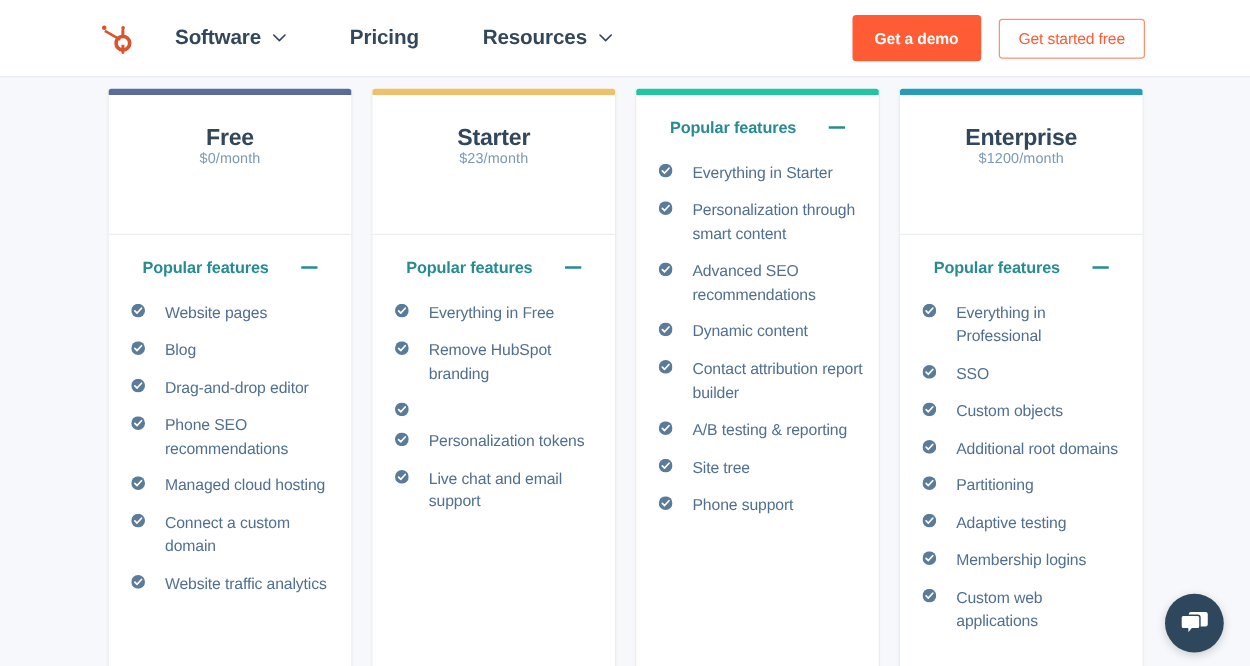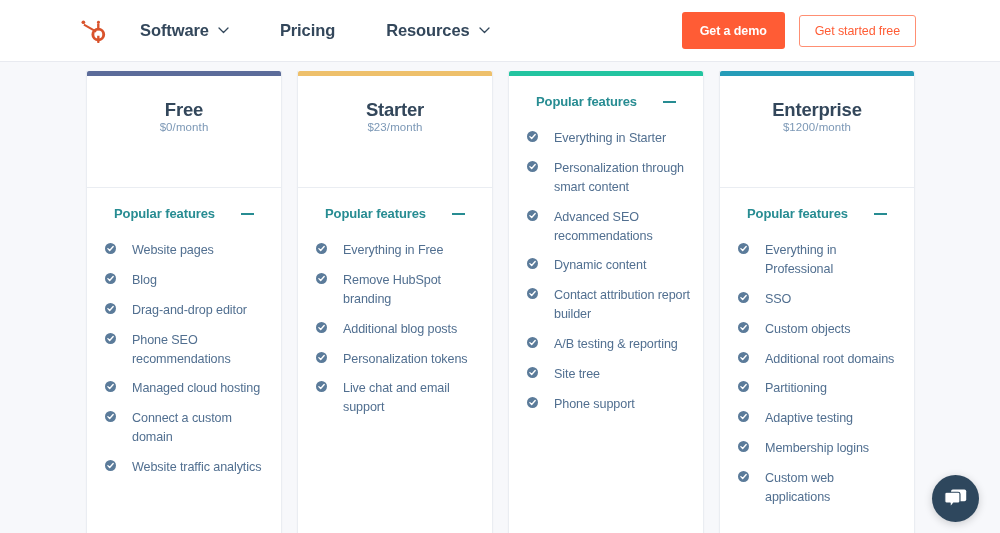--- a/index.html
+++ b/index.html
@@ -256,21 +256,20 @@
             <circle cx="8" cy="8" r="8" fill="#5b7b9a"></circle>
             <path d="M4.2 8.2 L6.8 10.8 L11.9 5.2" fill="none" stroke="#ffffff" stroke-width="2" stroke-linecap="round" stroke-linejoin="round"></path>
           </svg>
           <span>Remove HubSpot branding</span>
         </li>
         <li class="feature-item">
           <svg class="check" width="11" height="11" viewBox="0 0 16 16">
             <circle cx="8" cy="8" r="8" fill="#5b7b9a"></circle>
             <path d="M4.2 8.2 L6.8 10.8 L11.9 5.2" fill="none" stroke="#ffffff" stroke-width="2" stroke-linecap="round" stroke-linejoin="round"></path>
           </svg>
-          <span>Additional blog posts</span>
         </li>
         <li class="feature-item">
           <svg class="check" width="11" height="11" viewBox="0 0 16 16">
             <circle cx="8" cy="8" r="8" fill="#5b7b9a"></circle>
             <path d="M4.2 8.2 L6.8 10.8 L11.9 5.2" fill="none" stroke="#ffffff" stroke-width="2" stroke-linecap="round" stroke-linejoin="round"></path>
           </svg>
           <span>Personalization tokens</span>
         </li>
         <li class="feature-item">
           <svg class="check" width="11" height="11" viewBox="0 0 16 16">

